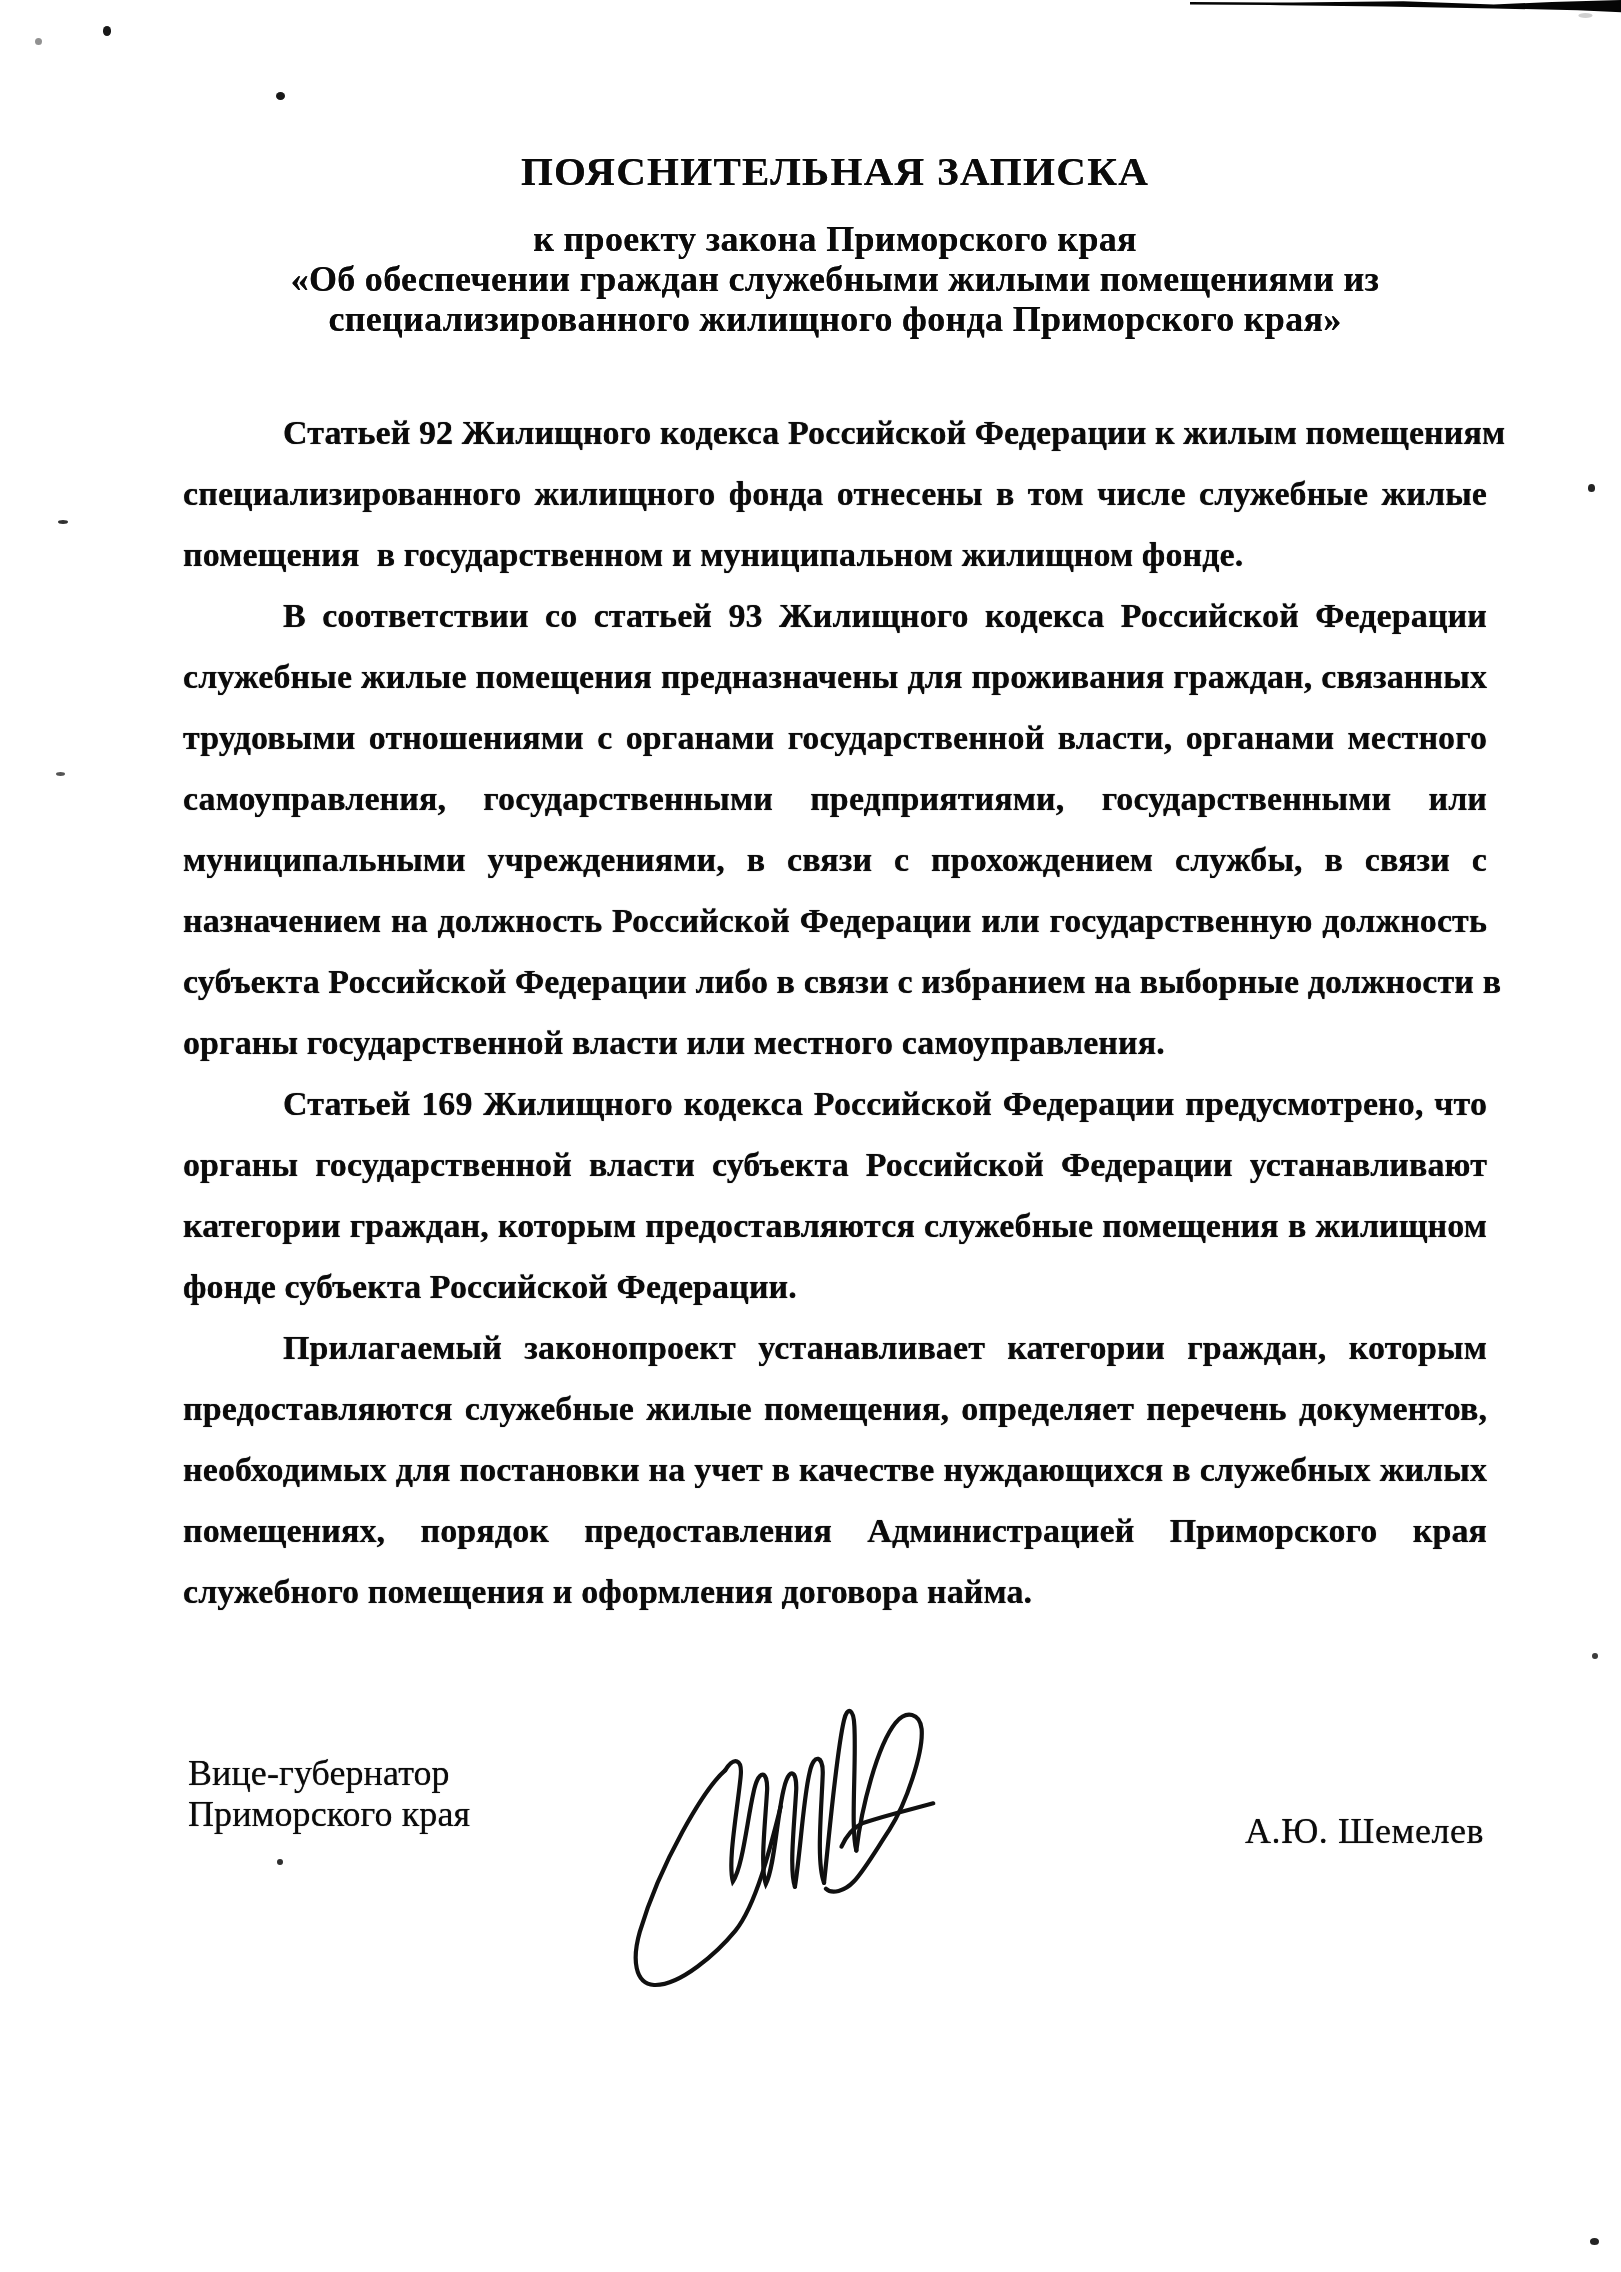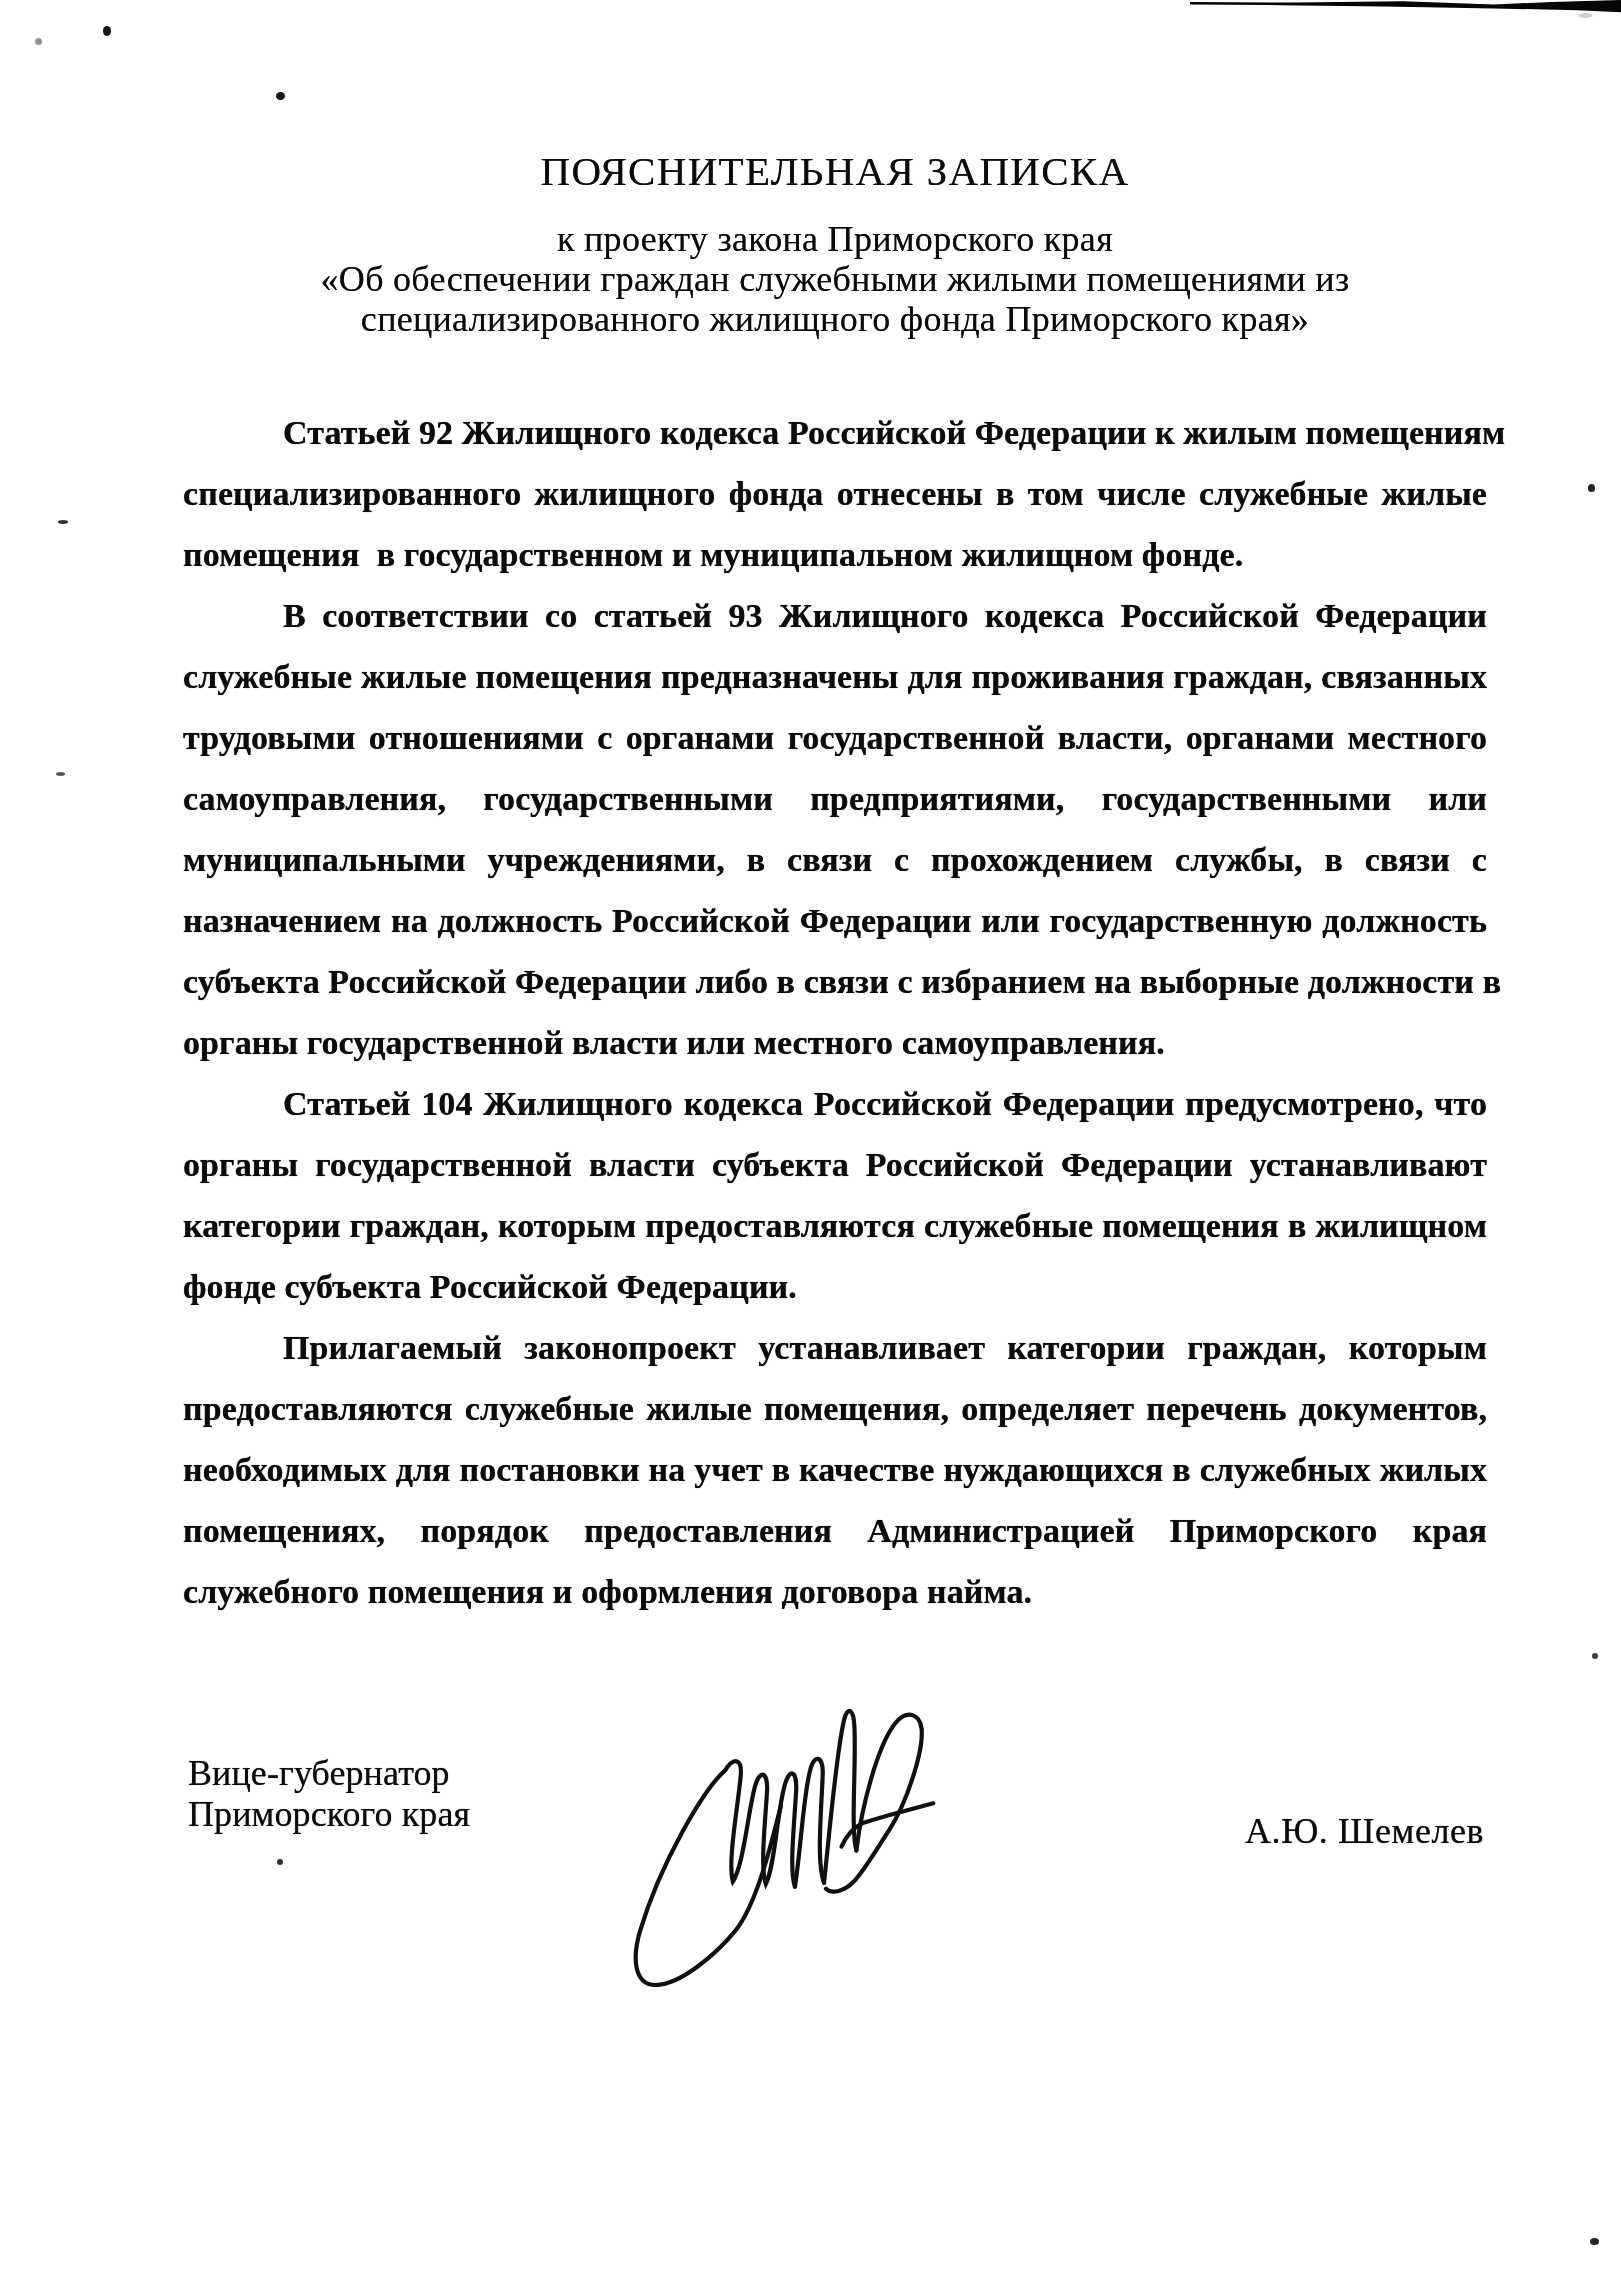--- a/index.html
+++ b/index.html
@@ -12,21 +12,21 @@
     color: #0b0b0b;
     overflow: hidden;
   }
   
   .header {
     position: absolute;
     left: 183px;
     top: 147px;
     width: 1304px;
     text-align: center;
-    font-weight: normal;
+    font-weight: bold;
     text-shadow: 0 0 0.6px rgba(0,0,0,0.75);
   }
   .title {
     font-size: 41px;
     line-height: 48px;
     letter-spacing: 1.3px;
   }
   .subtitle {
     margin-top: 24px;
     font-size: 36px;
@@ -122,21 +122,21 @@
         <div class="line first">В соответствии со статьей 93 Жилищного кодекса Российской Федерации</div>
         <div class="line">служебные жилые помещения предназначены для проживания граждан, связанных</div>
         <div class="line">трудовыми отношениями с органами государственной власти, органами местного</div>
         <div class="line">самоуправления, государственными предприятиями, государственными или</div>
         <div class="line">муниципальными учреждениями, в связи с прохождением службы, в связи с</div>
         <div class="line">назначением на должность Российской Федерации или государственную должность</div>
         <div class="line">субъекта Российской Федерации либо в связи с избранием на выборные должности в</div>
         <div class="line last">органы государственной власти или местного самоуправления.</div>
       </div>
       <div class="para">
-        <div class="line first">Статьей 104 Жилищного кодекса Российской Федерации предусмотрено, что</div>
+        <div class="line first">Статьей 169 Жилищного кодекса Российской Федерации предусмотрено, что</div>
         <div class="line">органы государственной власти субъекта Российской Федерации устанавливают</div>
         <div class="line">категории граждан, которым предоставляются служебные помещения в жилищном</div>
         <div class="line last">фонде субъекта Российской Федерации.</div>
       </div>
       <div class="para">
         <div class="line first">Прилагаемый законопроект устанавливает категории граждан, которым</div>
         <div class="line">предоставляются служебные жилые помещения, определяет перечень документов,</div>
         <div class="line">необходимых для постановки на учет в качестве нуждающихся в служебных жилых</div>
         <div class="line">помещениях, порядок предоставления Администрацией Приморского края</div>
         <div class="line last">служебного помещения и оформления договора найма.</div>

